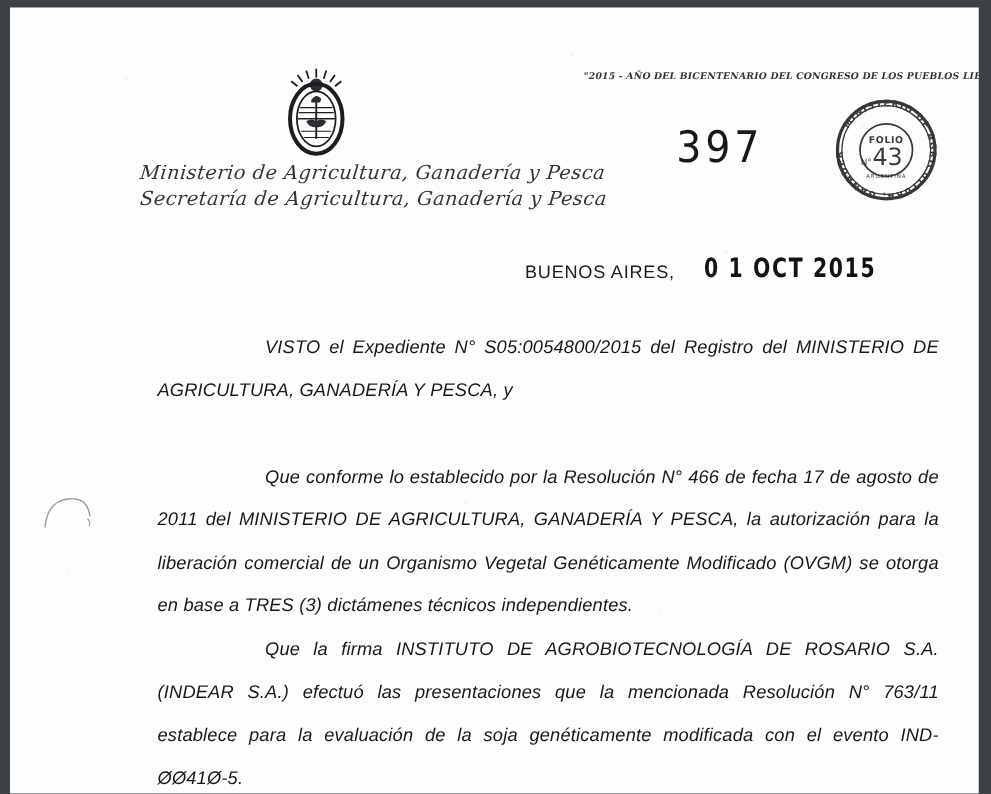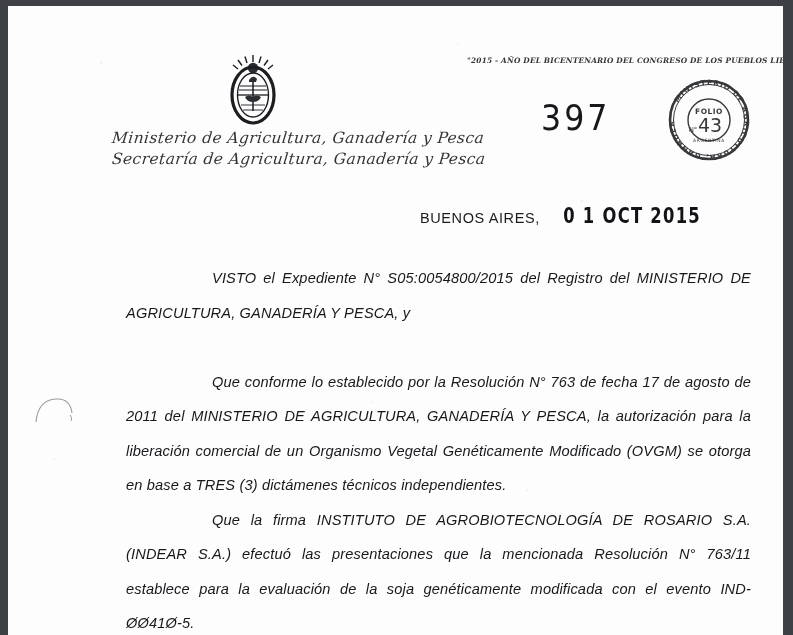--- a/index.html
+++ b/index.html
@@ -257,19 +257,19 @@
     </div>
 
     <div id="date-line">
       <span id="city-label">BUENOS AIRES,</span>
       <span id="date-stamp">0 1 OCT 2015</span>
     </div>
 
     <div id="body-text">
       <p class="para-indent">VISTO el Expediente N° S05:0054800/2015 del Registro del MINISTERIO DE AGRICULTURA, GANADERÍA Y PESCA, y</p>
       <div class="spacer-line"></div>
-      <p class="para-indent">Que conforme lo establecido por la Resolución N° 763 de fecha 17 de agosto de 2011 del MINISTERIO DE AGRICULTURA, GANADERÍA Y PESCA, la autorización para la liberación comercial de un Organismo Vegetal Genéticamente Modificado (OVGM) se otorga en base a TRES (3) dictámenes técnicos independientes.</p>
+      <p class="para-indent">Que conforme lo establecido por la Resolución N° 466 de fecha 17 de agosto de 2011 del MINISTERIO DE AGRICULTURA, GANADERÍA Y PESCA, la autorización para la liberación comercial de un Organismo Vegetal Genéticamente Modificado (OVGM) se otorga en base a TRES (3) dictámenes técnicos independientes.</p>
       <p class="para-indent">Que la firma INSTITUTO DE AGROBIOTECNOLOGÍA DE ROSARIO S.A. (INDEAR S.A.) efectuó las presentaciones que la mencionada Resolución N° 763/11 establece para la evaluación de la soja genéticamente modificada con el evento IND-ØØ41Ø-5.</p>
 
     </div>
 
   </div>
 </div>
 
 </body></html>

